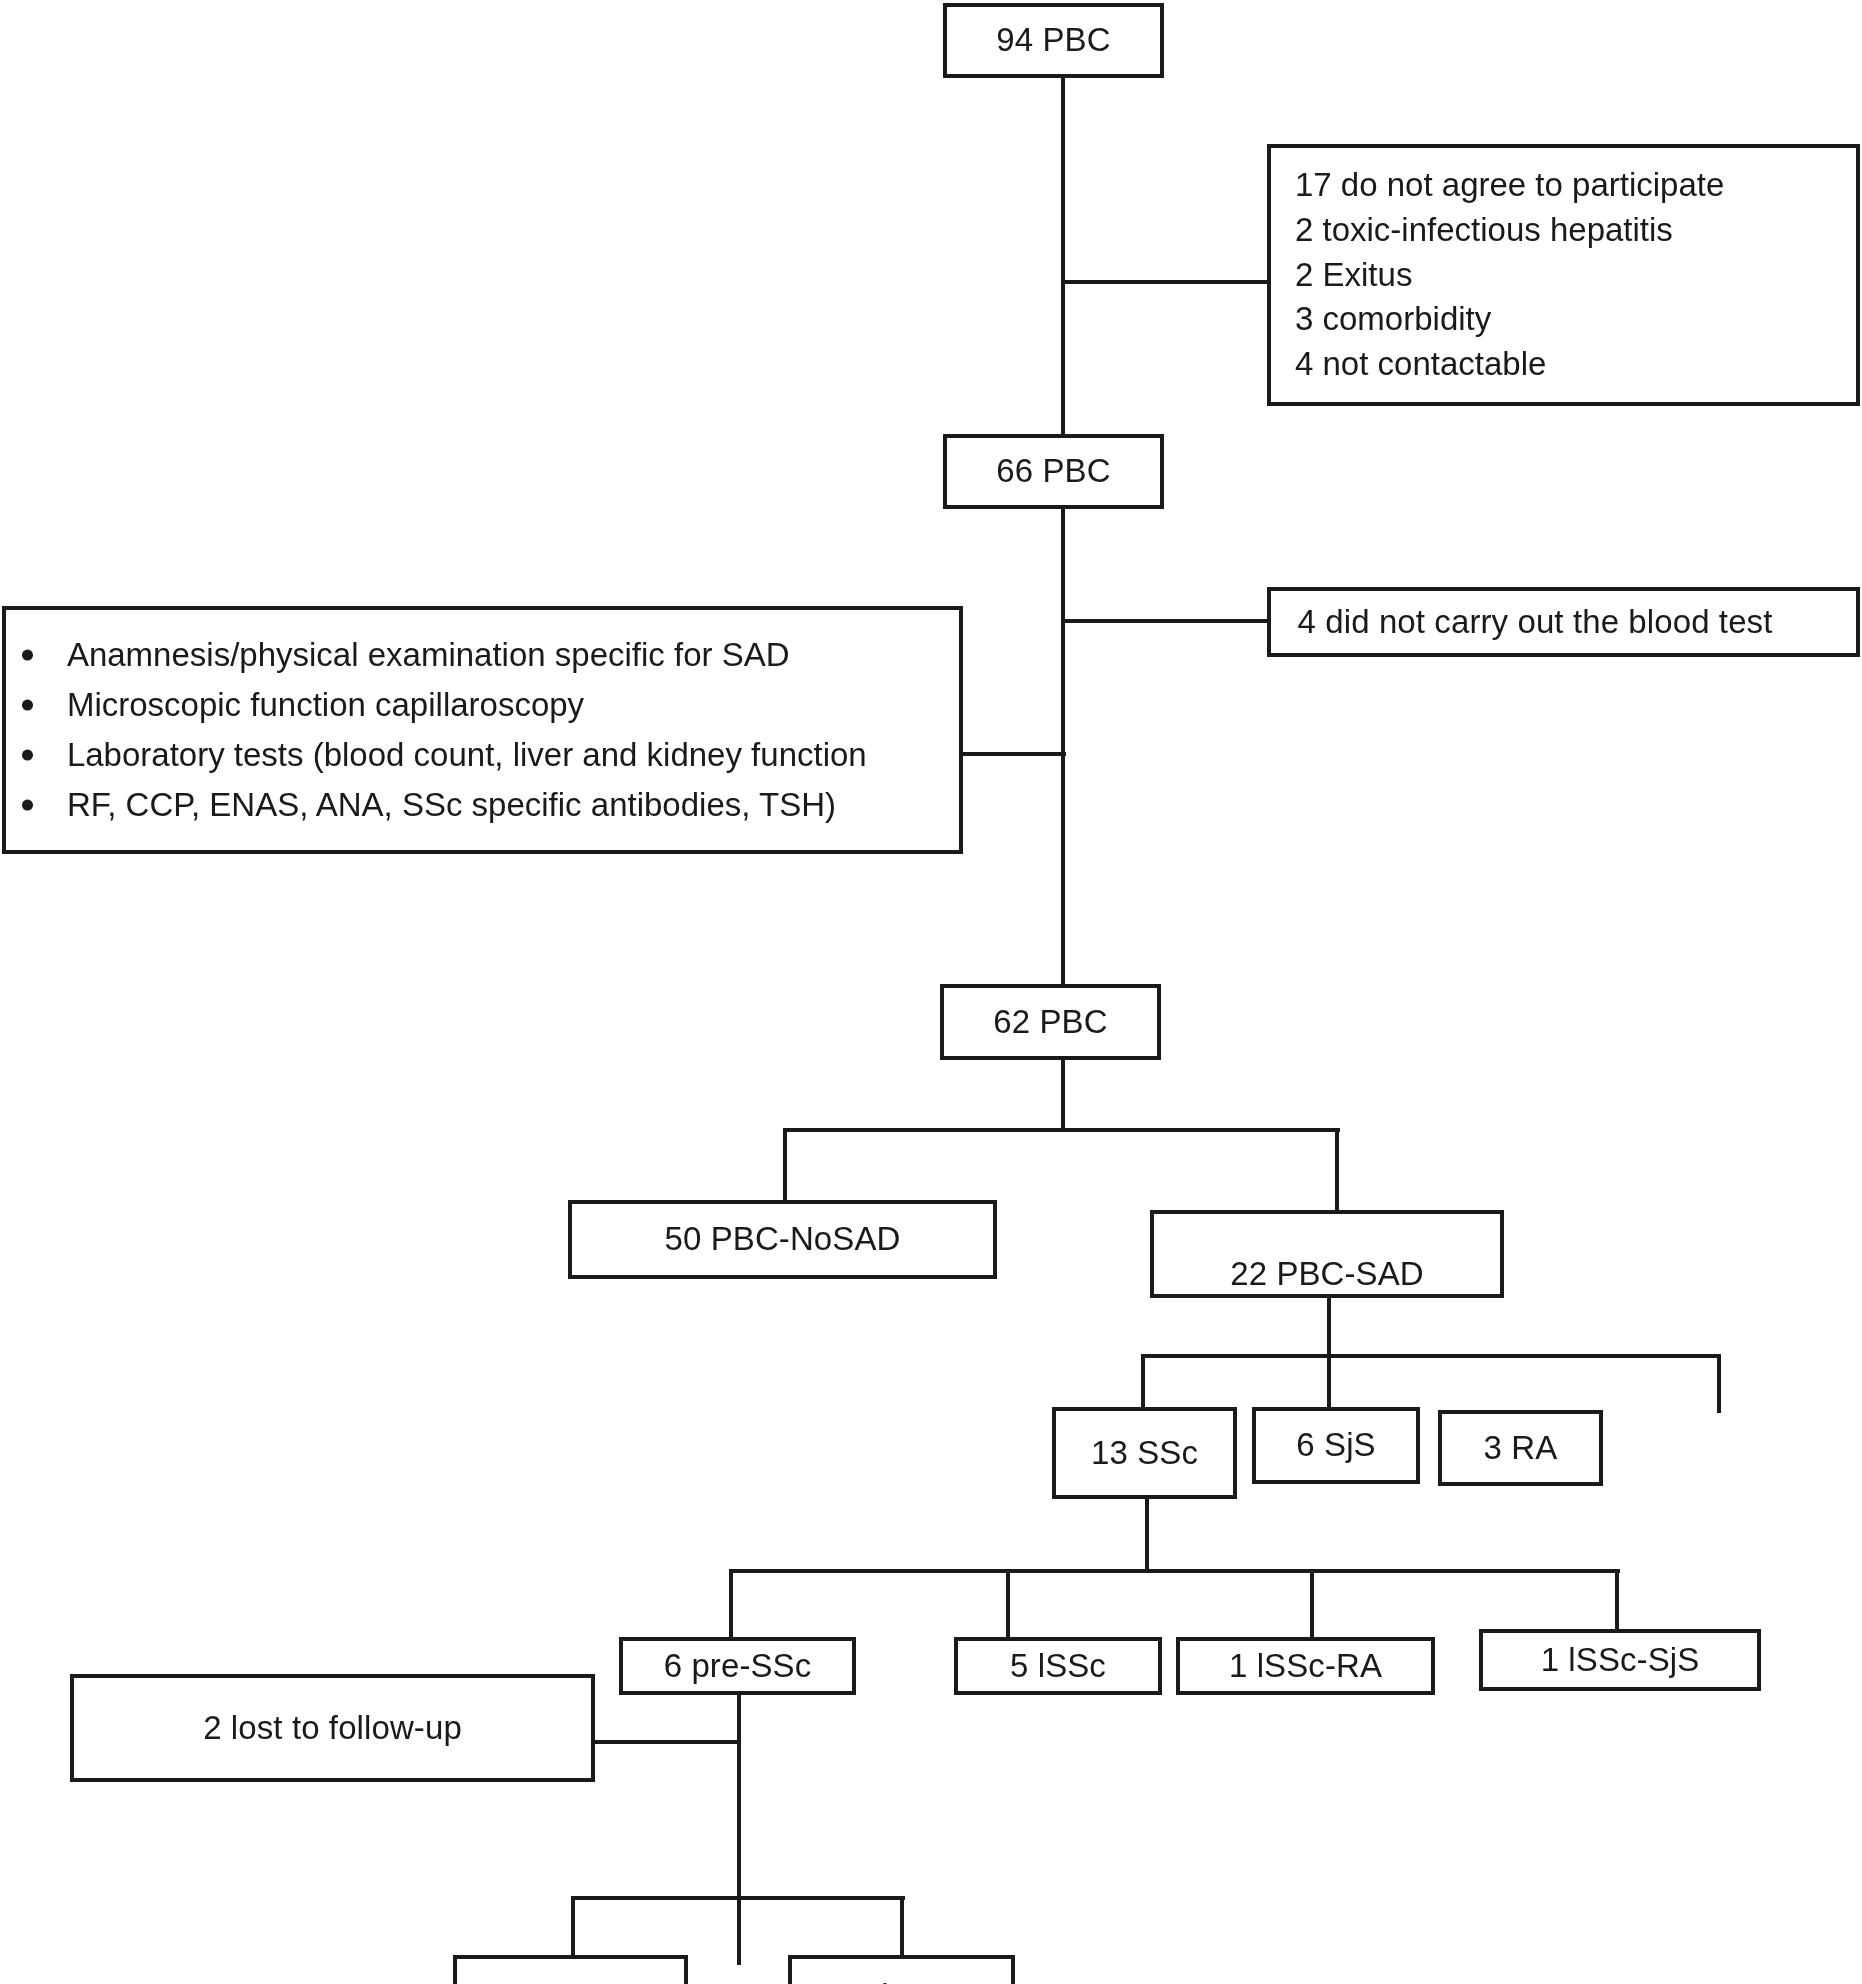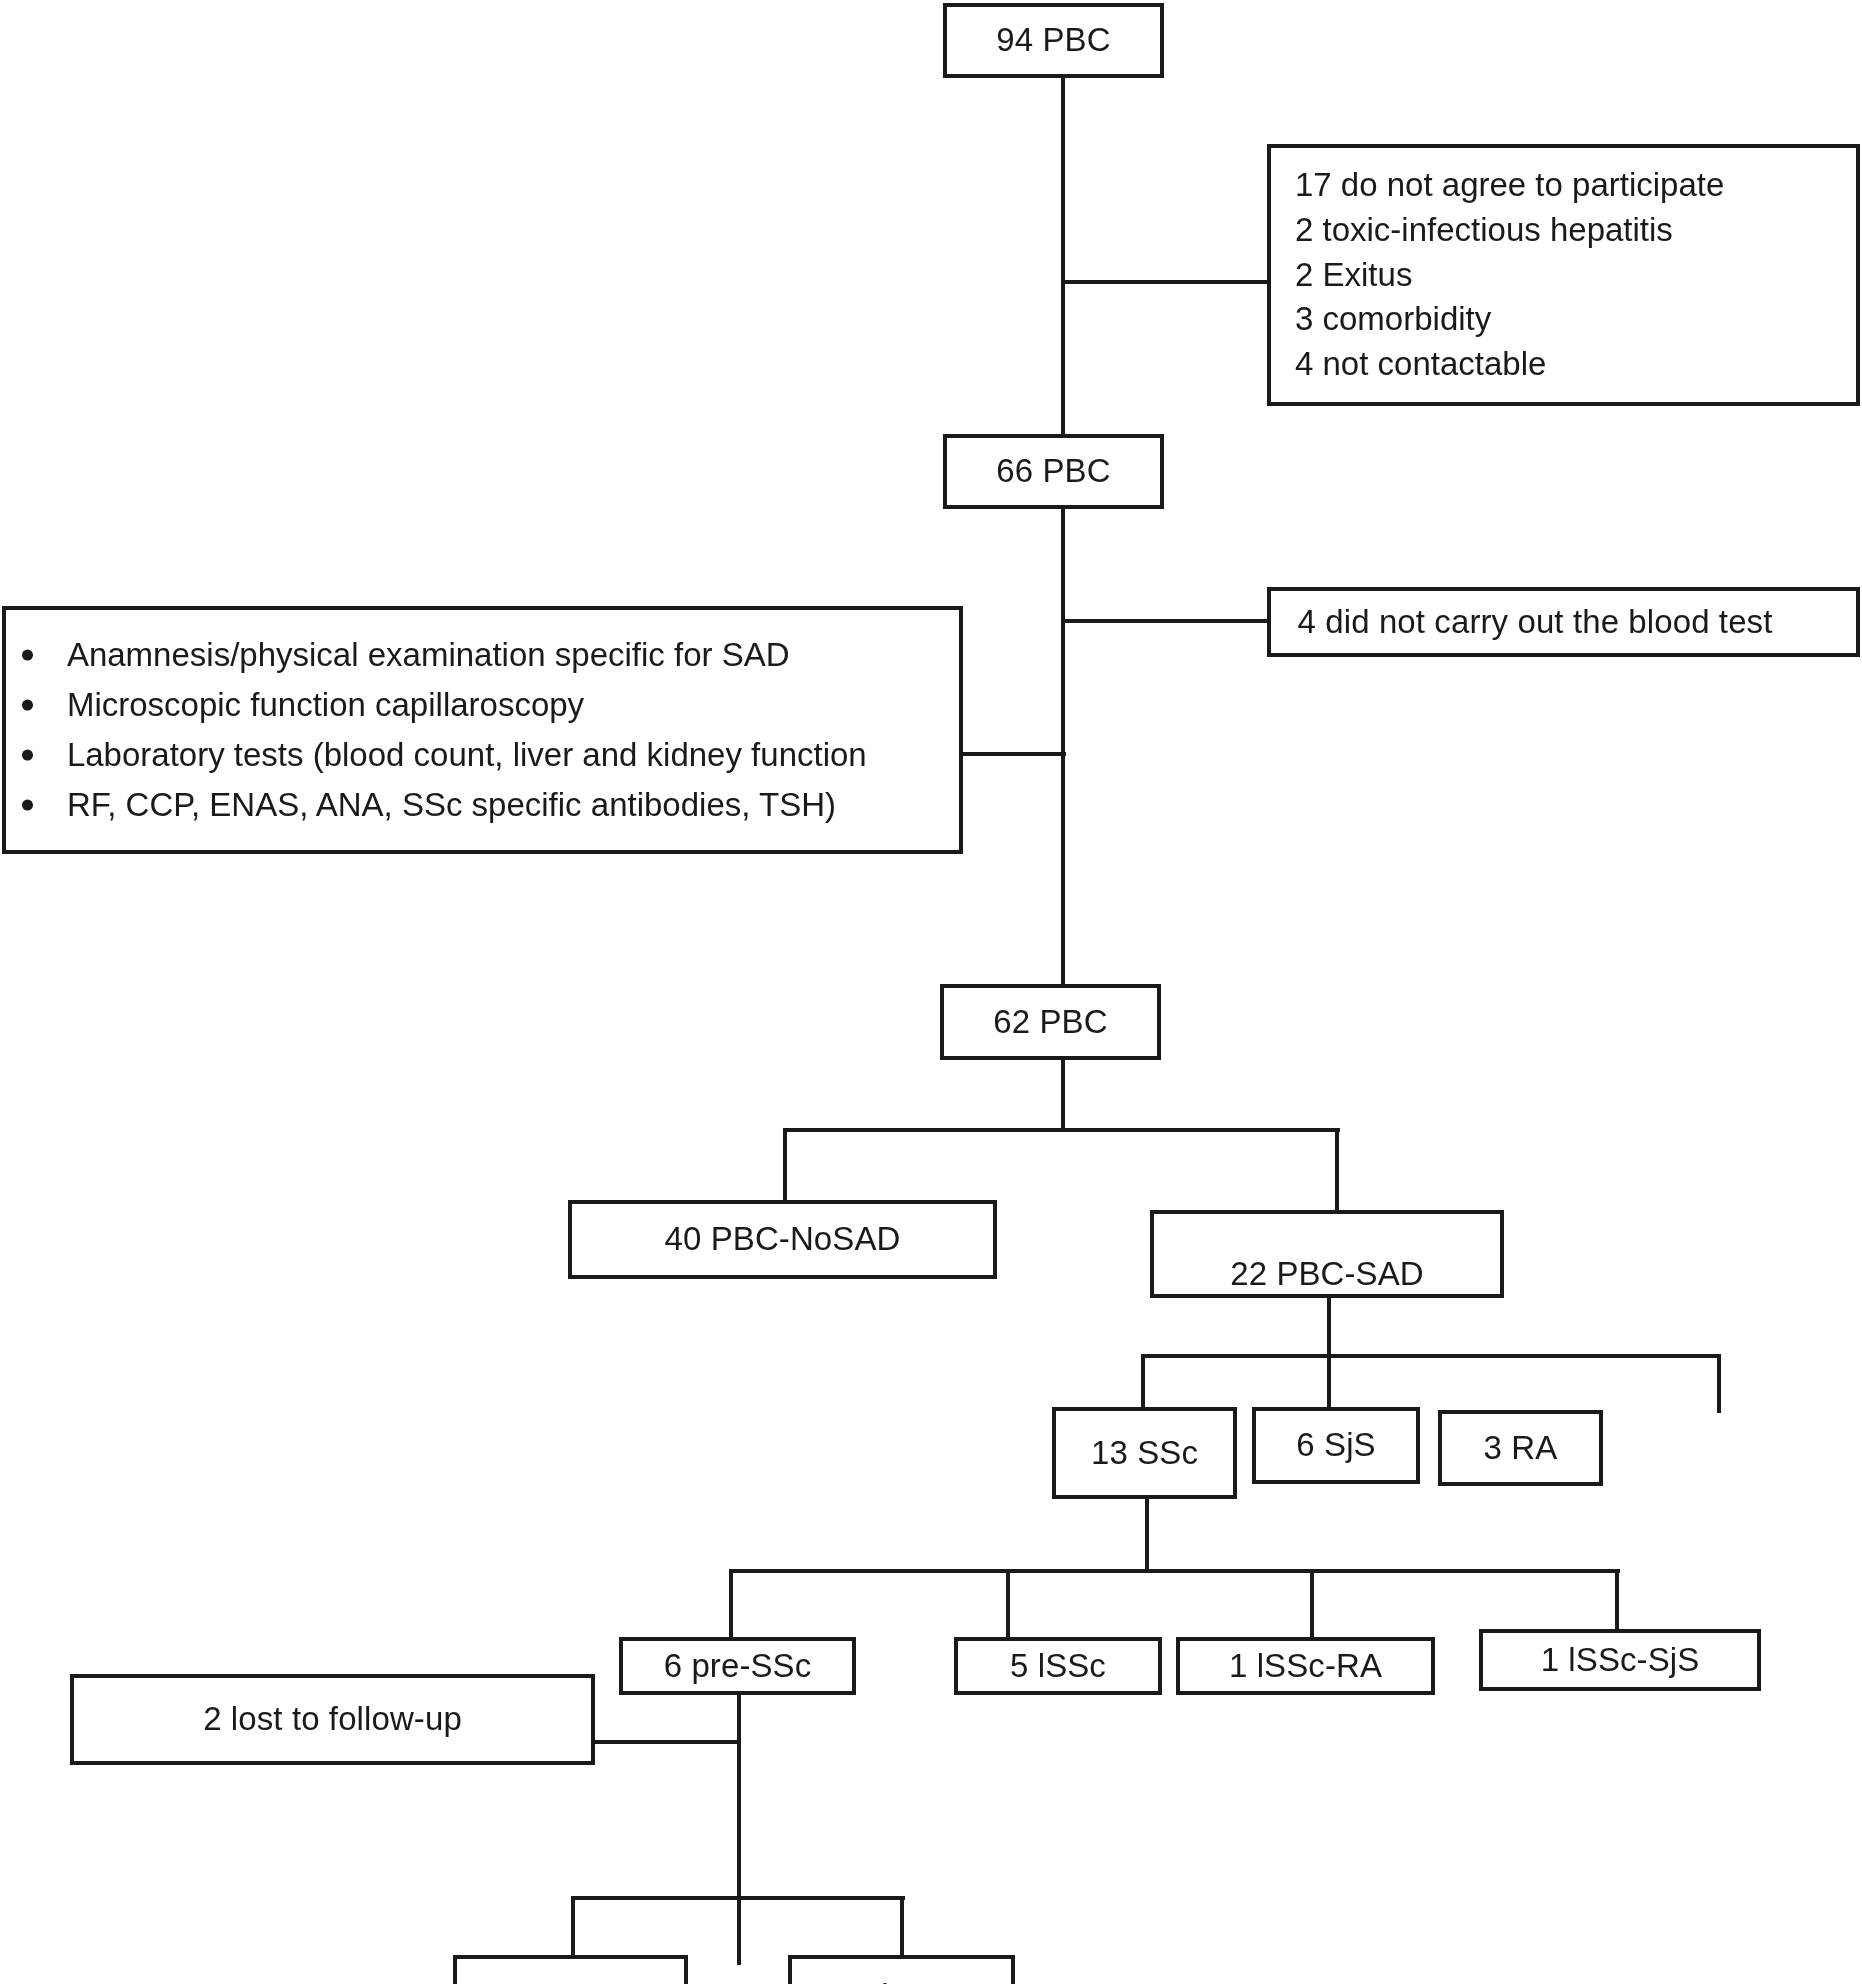--- a/index.html
+++ b/index.html
@@ -155,21 +155,21 @@
       <li>Laboratory tests (blood count, liver and kidney function</li>
       <li>RF, CCP, ENAS, ANA, SSc specific antibodies, TSH)</li>
     </ul>
   </div>
 
   <div class="node center" style="left:940px; top:984px; width:221px; height:76px;">
     <span class="label">62 PBC</span>
   </div>
 
   <div class="node center" style="left:568px; top:1200px; width:429px; height:79px;">
-    <span class="label">40 PBC-NoSAD</span>
+    <span class="label">50 PBC-NoSAD</span>
   </div>
 
   <div class="node center" style="left:1150px; top:1210px; width:354px; height:88px;align-items:flex-end;">
     <span class="label">22 PBC-SAD</span>
   </div>
 
   <div class="node center" style="left:1052px; top:1407px; width:185px; height:92px;">
     <span class="label">13 SSc</span>
   </div>
 
@@ -190,21 +190,21 @@
   </div>
 
   <div class="node center" style="left:1176px; top:1637px; width:259px; height:58px;">
     <span class="label">1 lSSc-RA</span>
   </div>
 
   <div class="node center" style="left:1479px; top:1629px; width:282px; height:62px;justify-content:center;">
     <span class="label">1 lSSc-SjS</span>
   </div>
 
-  <div class="node center" style="left:70px; top:1674px; width:525px; height:91px;">
+  <div class="node center" style="left:70px; top:1674px; width:525px; height:108px;">
     <span class="label">2 lost to follow-up</span>
   </div>
 
   <div class="node center" style="left:453px; top:1955px; width:235px; height:82px;">
     <span class="label">2 pre-SSc</span>
   </div>
 
   <div class="node center" style="left:788px; top:1955px; width:227px; height:82px;">
     <span class="label">2 lSSc</span>
   </div>

